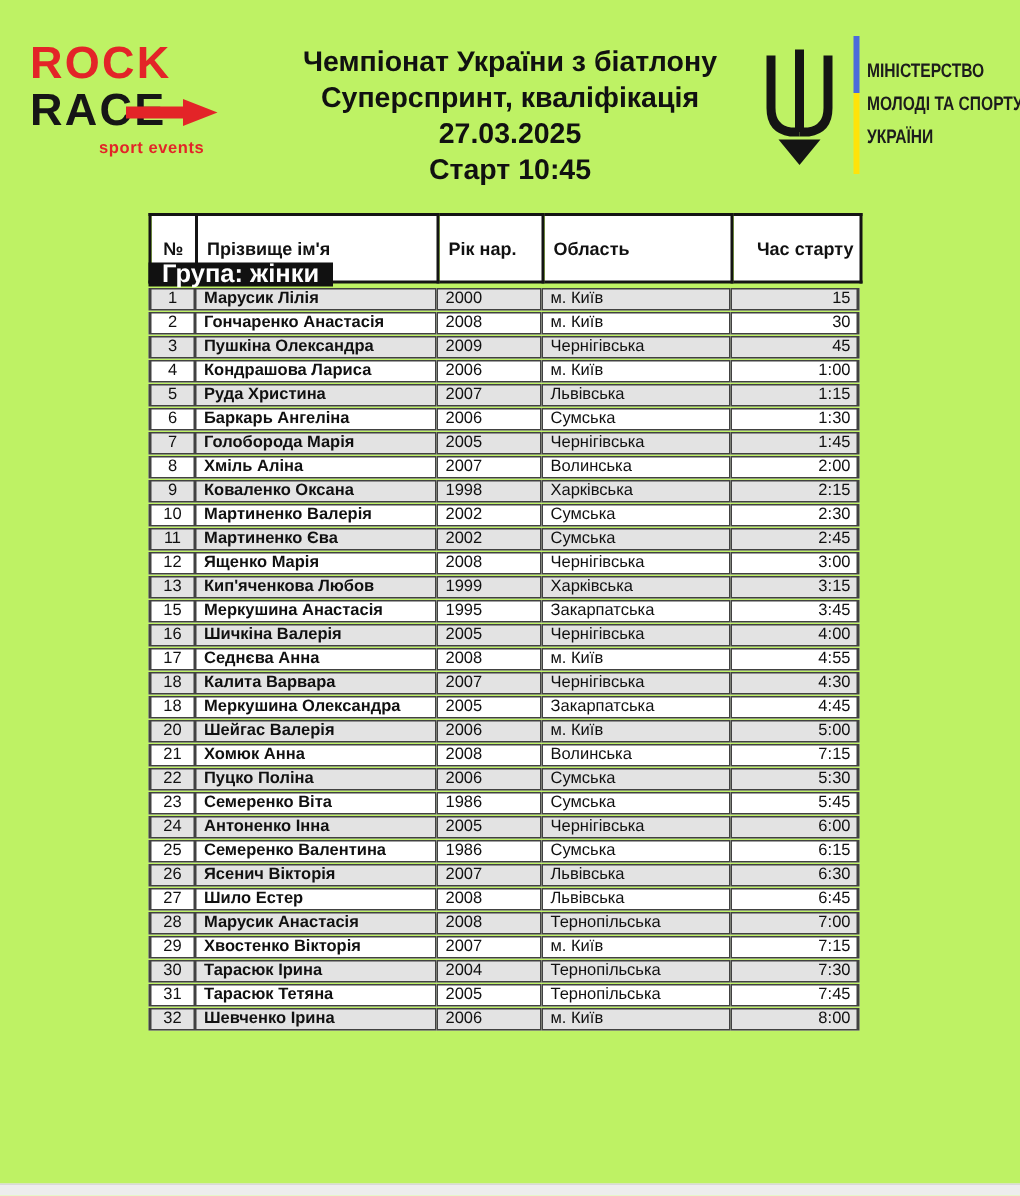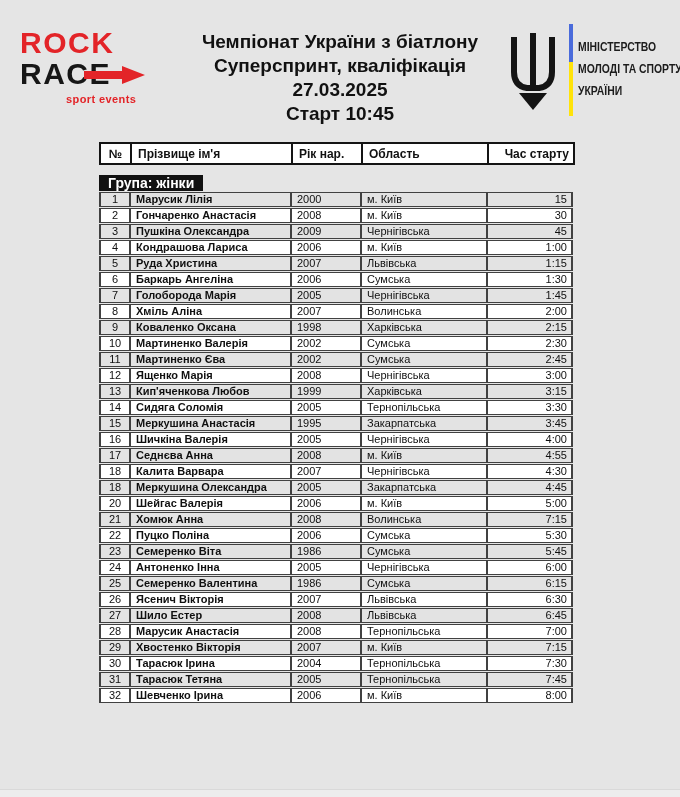--- a/index.html
+++ b/index.html
@@ -1,17 +1,17 @@
 <!DOCTYPE html>
 <html><head>
 <meta charset="utf-8">
 <style>
   html,body { margin:0; padding:0; background:#fff; }
   .page {
-    position:relative; width:680px; height:797px; background:#e5e5e5;
+    position:relative; width:680px; height:797px; background:#bef264;
     font-family:"Liberation Sans", sans-serif; overflow:hidden;
   }
 
   
   .logo { position:absolute; left:20px; top:26px; }
   .logo-rock { font-size:30px; font-weight:900; color:#e32428; letter-spacing:1.5px; line-height:33px; }
   .logo-race { font-size:30px; font-weight:900; color:#161616; letter-spacing:1.5px; line-height:30px; position:relative; width:150px; }
   .logo-arrow { position:absolute; left:64px; top:7px; }
   .logo-sub { font-size:11px; font-weight:bold; color:#e32428; margin:4px 0 0 46px; letter-spacing:0.4px; }
 
@@ -24,27 +24,27 @@
   .flag-bar { position:absolute; left:569px; top:24px; width:4px; }
   .flag-blue { height:38px; background:#4a6bdb; }
   .flag-yellow { height:54px; background:#ffe30a; }
   .ministry-text { position:absolute; left:578px; top:36px; font-size:13px; font-weight:bold;
     line-height:22px; color:#1c1c1c; transform:scaleX(0.8); transform-origin:left top; white-space:nowrap; }
 
   
   .header-table { position:absolute; left:99px; top:142px; width:474px;
     border-collapse:collapse; table-layout:fixed; }
   .header-table th { border:2px solid #141414; font-size:12px; font-weight:bold;
-    height:19px; padding:0 6px; color:#111; background:#fff; text-align:left; white-space:nowrap; overflow:hidden; }
+    height:19px; padding:12px 6px; color:#111; background:#fff; text-align:left; white-space:nowrap; overflow:hidden; }
   .header-table th.h-num { text-align:center; padding:0; }
   .header-table th.h-time { text-align:right; padding-right:4px; }
 
   
   .group-label { position:absolute; left:99px; top:175px; background:#111111; color:#ffffff;
-    font-size:14px; font-weight:bold; line-height:12px; padding:2px 9px; }
+    font-size:17px; font-weight:bold; line-height:12px; padding:2px 9px; }
 
   
   .body-table { position:absolute; left:99px; top:191px; width:474px;
     border-collapse:separate; border-spacing:0 1px; table-layout:fixed; font-size:11px; color:#101010; }
   .body-table td { border:1px solid #414141; height:13px; line-height:13px; padding:0 5px;
     white-space:nowrap; overflow:hidden; background:#fff; }
   .body-table td:first-child { border-left-width:2px; }
   .body-table td:last-child  { border-right-width:2px; }
   .body-table tr:nth-child(odd) td { background:#e3e3e3; }
   .c-num  { text-align:center; padding:0 !important; }
@@ -211,27 +211,20 @@
       <td class="c-time">3:00</td>
     </tr>
         <tr>
       <td class="c-num">13</td>
       <td class="c-name">Кип'яченкова Любов</td>
       <td class="c-year">1999</td>
       <td class="c-obl">Харківська</td>
       <td class="c-time">3:15</td>
     </tr>
         <tr>
-      <td class="c-num">14</td>
-      <td class="c-name">Сидяга Соломія</td>
-      <td class="c-year">2005</td>
-      <td class="c-obl">Тернопільська</td>
-      <td class="c-time">3:30</td>
-    </tr>
-        <tr>
       <td class="c-num">15</td>
       <td class="c-name">Меркушина Анастасія</td>
       <td class="c-year">1995</td>
       <td class="c-obl">Закарпатська</td>
       <td class="c-time">3:45</td>
     </tr>
         <tr>
       <td class="c-num">16</td>
       <td class="c-name">Шичкіна Валерія</td>
       <td class="c-year">2005</td>

